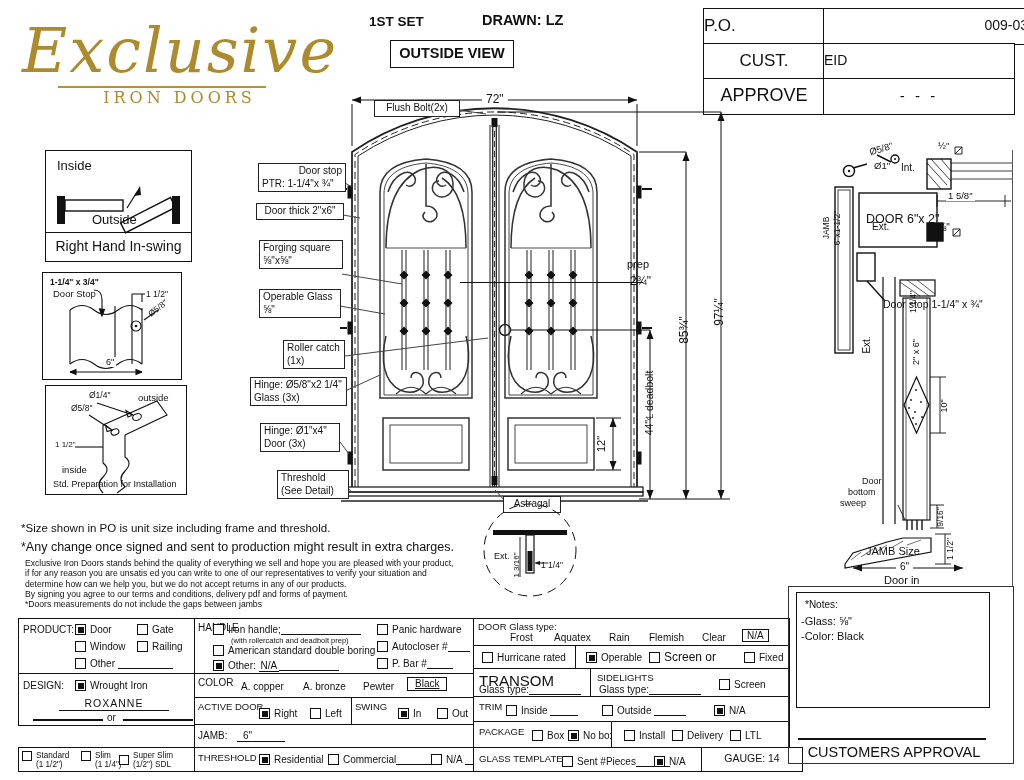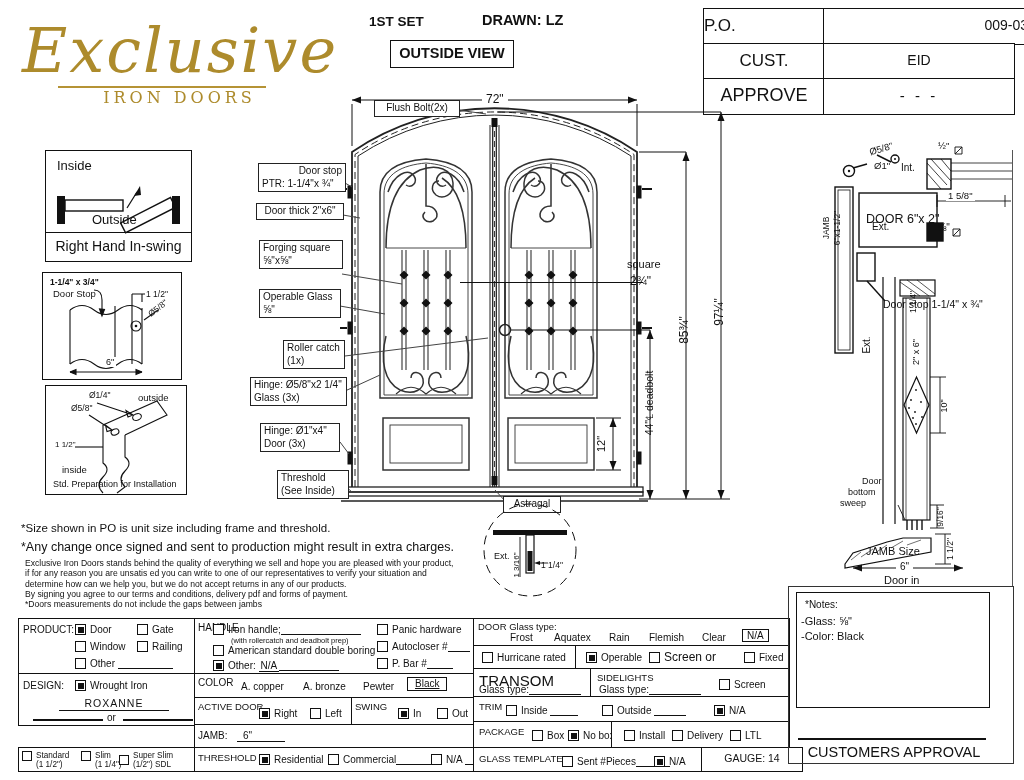--- a/index.html
+++ b/index.html
@@ -36,21 +36,21 @@
   <div class="logo-sub">IRON DOORS</div>
 
   <div class="t" style="left:369px;top:14px;font-size:13.5px;font-weight:600">1ST SET</div>
   <div class="t" style="left:482px;top:12px;font-size:14.5px;font-weight:600">DRAWN: LZ</div>
   <div class="t" style="left:390px;top:40px;width:124px;height:28px;border:1.8px solid #111;text-align:center;font-size:14.5px;line-height:25px;font-weight:600">OUTSIDE VIEW</div>
 
   <div>
     <div class="cell" style="left:703px;top:8px;width:122px;height:37px;font-size:17px;text-align:left;line-height:33px">P.O.</div>
     <div class="cell" style="left:823px;top:8px;width:220px;height:37px;font-size:14px;text-align:right;line-height:33px">009-03-A</div>
     <div class="cell" style="left:703px;top:43px;width:122px;height:37px;font-size:17px;text-align:center;line-height:33px">CUST.</div>
-    <div class="cell" style="left:823px;top:43px;width:192px;height:37px;font-size:14px;text-align:center;line-height:33px">EID</div>
+    <div class="cell" style="left:823px;top:43px;width:192px;height:37px;font-size:14px;text-align:left;line-height:33px">EID</div>
     <div class="cell" style="left:703px;top:78px;width:122px;height:37px;font-size:18px;text-align:center;line-height:33px">APPROVE</div>
     <div class="cell" style="left:823px;top:78px;width:192px;height:37px;font-size:15px;letter-spacing:3px;text-align:center;line-height:33px">- - -</div>
   </div>
 
   <div class="cell" style="left:45px;top:150px;width:147px;height:84px"></div>
   <div class="cell" style="left:45px;top:232px;width:147px;height:30px;text-align:center;font-size:14px;line-height:26px">Right Hand In-swing</div>
   <div class="t" style="left:57px;top:158px;font-size:13px">Inside</div>
   <div class="t" style="left:92px;top:212px;font-size:13px">Outside</div>
   <svg style="left:45px;top:150px" width="147" height="84" viewBox="0 0 147 84">
     <rect x="12" y="46" width="8" height="28" fill="#111"></rect>
@@ -187,21 +187,21 @@
         <path d="M0,218 L45,226"></path>
         <path d="M5,268 L148,250"></path>
       <path d="M5,303 L40,287"></path>
         <path d="M0,354 L9,366"></path>
         <path d="M5,398 L12,404"></path>
       <path d="M155,402 L166,414"></path>
     </g>
   </svg>
 
   <div class="dimlbl" style="left:482px;top:92px;font-size:12px;padding:0 4px">72"</div>
-  <div class="t" style="left:627px;top:258px;font-size:11px">square</div>
+  <div class="t" style="left:627px;top:258px;font-size:11px">prep</div>
   <div class="t" style="left:630px;top:274px;font-size:12px">2¾"</div>
   <div class="vt" style="left:649px;top:403px;font-size:10.5px">44"℄ deadbolt</div>
   <div class="vt" style="left:684px;top:330px;font-size:12px">85¾"</div>
   <div class="vt" style="left:719px;top:312px;font-size:12px">97¼"</div>
   <div class="vt" style="left:601px;top:444px;font-size:11px">12"</div>
 
   <div class="co" style="left:374px;top:100px;width:86px">Flush Bolt(2x)</div>
   <div class="co" style="left:258px;top:163px;width:88px;text-align:right">
     <div>Door stop</div>
     <div style="text-align:left">PTR: 1-1/4"x ¾"</div>
@@ -222,21 +222,21 @@
   <div class="co" style="left:250px;top:377px;width:97px;text-align:left">
     <div>Hinge: Ø5/8"x2 1/4"</div>
     <div>Glass (3x)</div>
   </div>
   <div class="co" style="left:260px;top:423px;width:80px;text-align:left">
     <div>Hinge: Ø1"x4"</div>
     <div>Door (3x)</div>
   </div>
   <div class="co" style="left:277px;top:470px;width:72px;text-align:left">
     <div>Threshold</div>
-    <div>(See Inside)</div>
+    <div>(See Detail)</div>
   </div>
   <div class="co" style="left:503px;top:496px;width:58px">Astragal</div>
 
   <svg style="left:468px;top:493px" width="130" height="105" viewBox="0 0 130 105">
     <circle cx="62" cy="57" r="46" fill="none" stroke="#111" stroke-width="1" stroke-dasharray="9,6"></circle>
     <rect x="25" y="37" width="74" height="5" fill="#111"></rect>
     <rect x="58" y="42" width="8" height="38" fill="none" stroke="#111" stroke-width="1.2"></rect>
     <rect x="59.5" y="58" width="5" height="20" fill="#111"></rect>
     <path d="M52,44 V84 M72,70 H80" stroke="#111" stroke-width="0.9" fill="none"></path>
     <path d="M66,70 l6,-2 0,4 z" fill="#111"></path>

